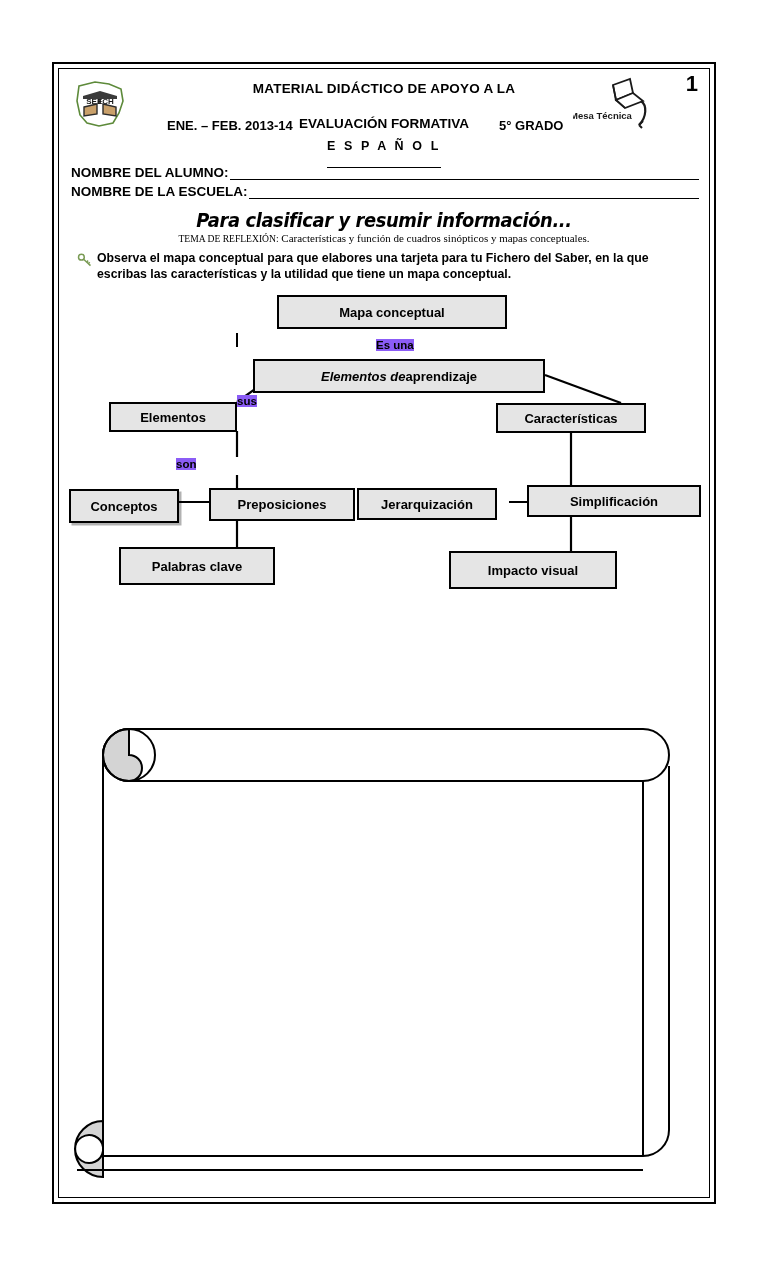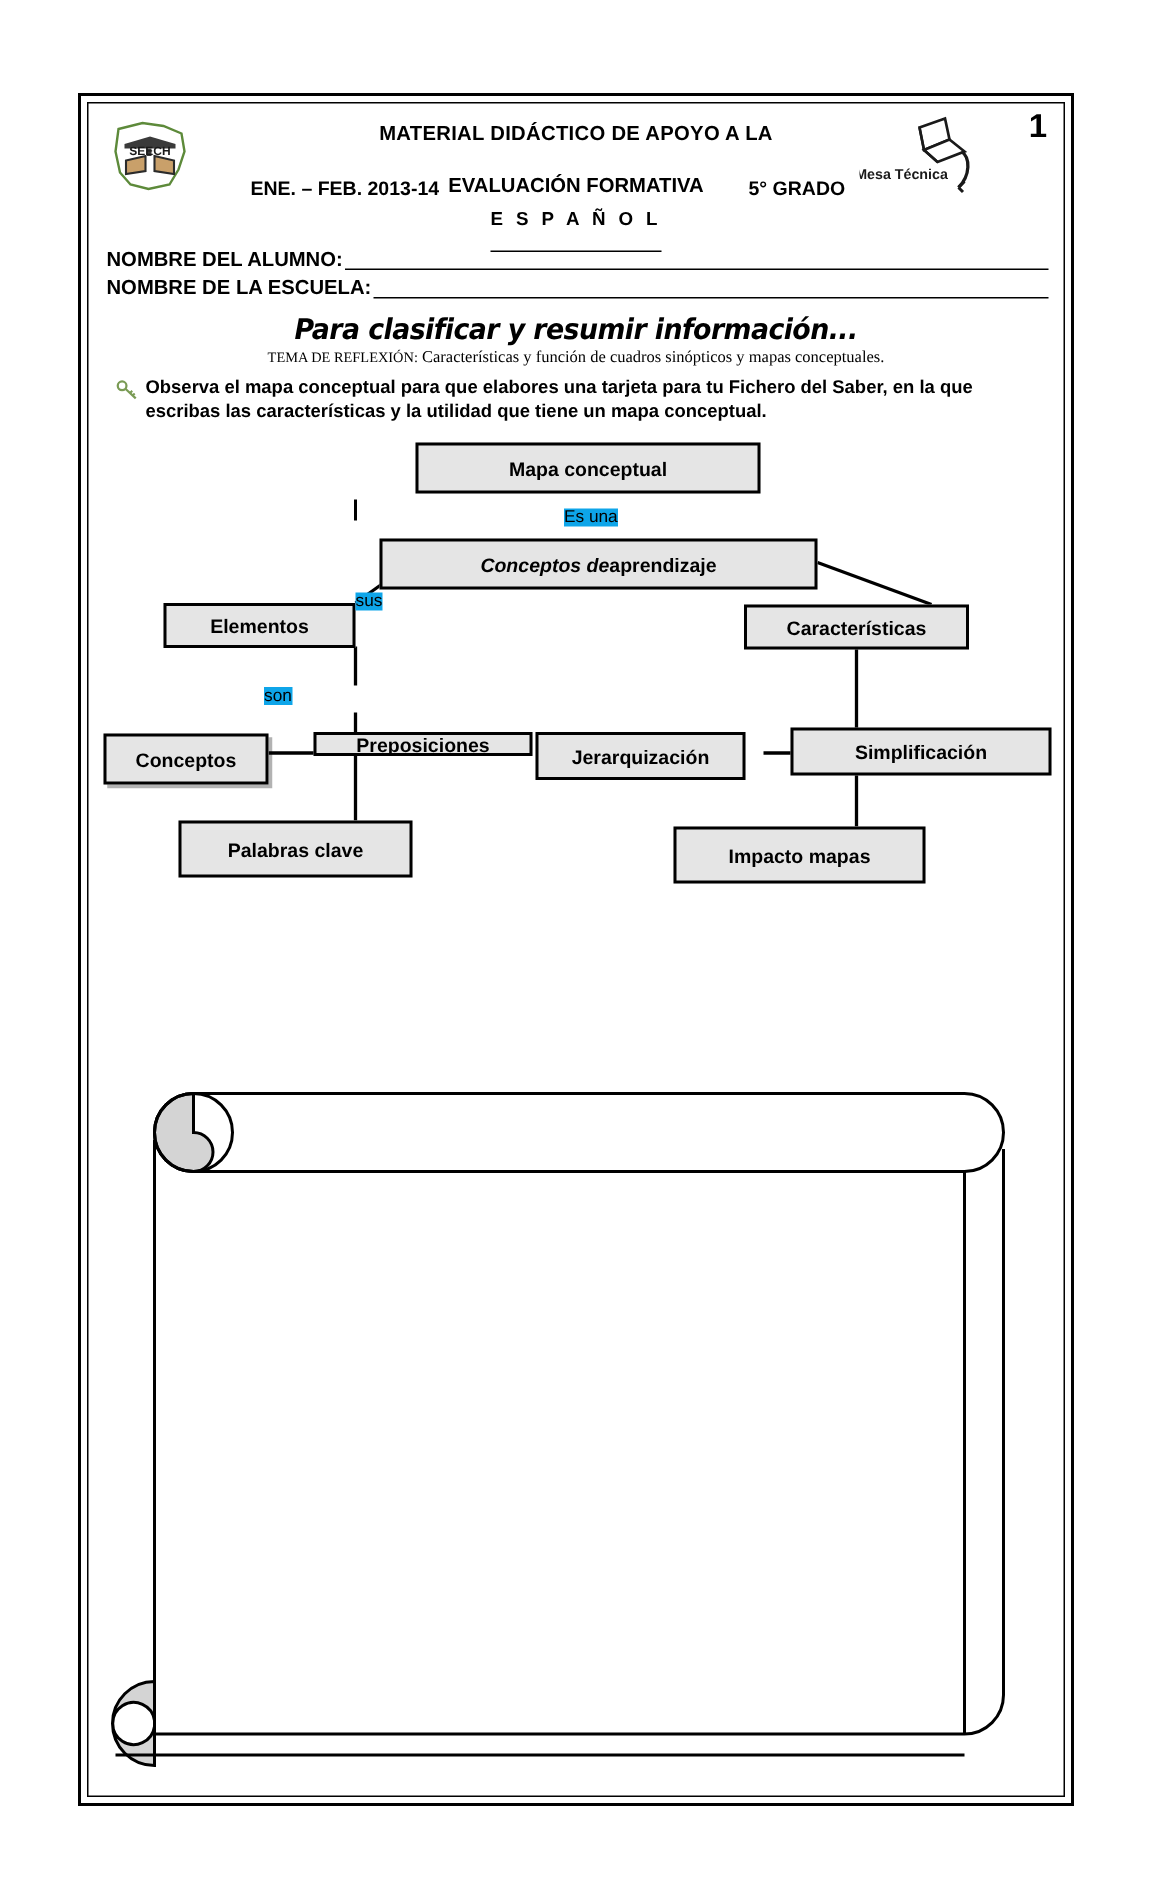--- a/index.html
+++ b/index.html
@@ -75,21 +75,21 @@
 
   
   .map{position:absolute;left:0;top:216px;width:100%;height:330px;}
   .node{
     position:absolute;box-sizing:border-box;border:2px solid #000;background:#e5e5e5;
     display:flex;align-items:center;justify-content:center;
     font-size:13px;font-weight:bold;text-align:center;line-height:15px;z-index:3;
   }
   .node.shadow{box-shadow:2.5px 2.5px 0 rgba(0,0,0,.30);}
   .conn{position:absolute;background:#000;z-index:1;}
-  .maplbl{position:absolute;font-size:11.5px;font-weight:normal;z-index:4;background:#0ea5e9;}
+  .maplbl{position:absolute;font-size:11.5px;font-weight:bold;z-index:4;background:#8b5cf6;}
 
   
   .scrollwrap{position:absolute;left:0;top:612px;width:100%;height:500px;}
   .fichero-txt{
     position:absolute;left:160px;width:390px;top:22px;
     font-family:"DejaVu Sans",sans-serif;
     font-size:11.5px;font-weight:bold;text-align:center;line-height:16px;
     letter-spacing:-0.1px;z-index:6;
   }
   .fichero-txt .hd{font-family:"Liberation Sans",sans-serif;}
@@ -176,43 +176,43 @@
 
         <line x1="512" y1="146" x2="512" y2="266" stroke="#000" stroke-width="2.2"></line>
         <line x1="450" y1="217" x2="570" y2="217" stroke="#000" stroke-width="2.2"></line>
       </svg>
 
       <div class="node" style="left:218px;top:10px;width:230px;height:34px;">Mapa conceptual</div>
 
       <div class="maplbl" style="left:317px;top:54px;">Es una</div>
 
       <div class="node" style="left:194px;top:74px;width:292px;height:34px;">
-        <span style="font-style:italic;">Conceptos de </span>
+        <span style="font-style:italic;">Elementos de </span>
         <span>aprendizaje</span>
       </div>
 
       <div class="maplbl" style="left:178px;top:110px;">sus</div>
 
       <div class="node" style="left:50px;top:117px;width:128px;height:30px;">Elementos</div>
 
       <div class="node" style="left:437px;top:118px;width:150px;height:30px;">Características</div>
 
       <div class="maplbl" style="left:117px;top:173px;">son</div>
 
       <div class="node shadow" style="left:10px;top:204px;width:110px;height:34px;">Conceptos</div>
 
-      <div class="node" style="left:150px;top:203px;width:146px;height:16px;">Preposiciones</div>
+      <div class="node" style="left:150px;top:203px;width:146px;height:33px;">Preposiciones</div>
 
       <div class="node" style="left:298px;top:203px;width:140px;height:32px;">Jerarquización</div>
 
       <div class="node" style="left:468px;top:200px;width:174px;height:32px;">Simplificación</div>
 
       <div class="node" style="left:60px;top:262px;width:156px;height:38px;">Palabras clave</div>
 
-      <div class="node" style="left:390px;top:266px;width:168px;height:38px;">Impacto mapas</div>
+      <div class="node" style="left:390px;top:266px;width:168px;height:38px;">Impacto visual</div>
     </div>
 
     <div class="scrollwrap">
       <svg viewBox="0 0 652 500" width="652" height="500" style="position:absolute;left:0;top:0;">
 
         <path d="M44,79 L44,475 L584,475 A26,26 0 0 0 610,449 L610,85" fill="#fff" stroke="#000" stroke-width="2"></path>
 
         <path d="M70,48 L584,48 A26,26 0 0 1 584,100 L70,100 A26,26 0 0 1 70,48 Z" fill="#fff" stroke="#000" stroke-width="2"></path>
 
         <path d="M70,48 A26,26 0 0 0 70,100 A13,13 0 0 0 70,74 Z" fill="#d4d4d4" stroke="#000" stroke-width="2"></path>

